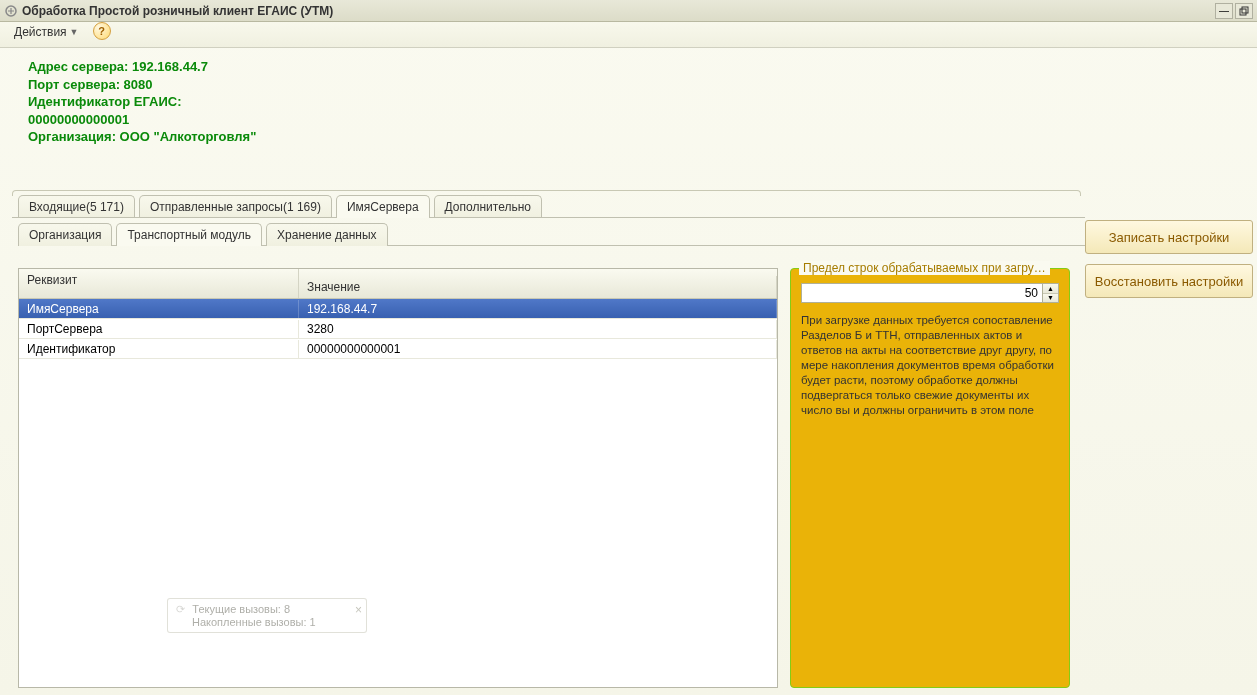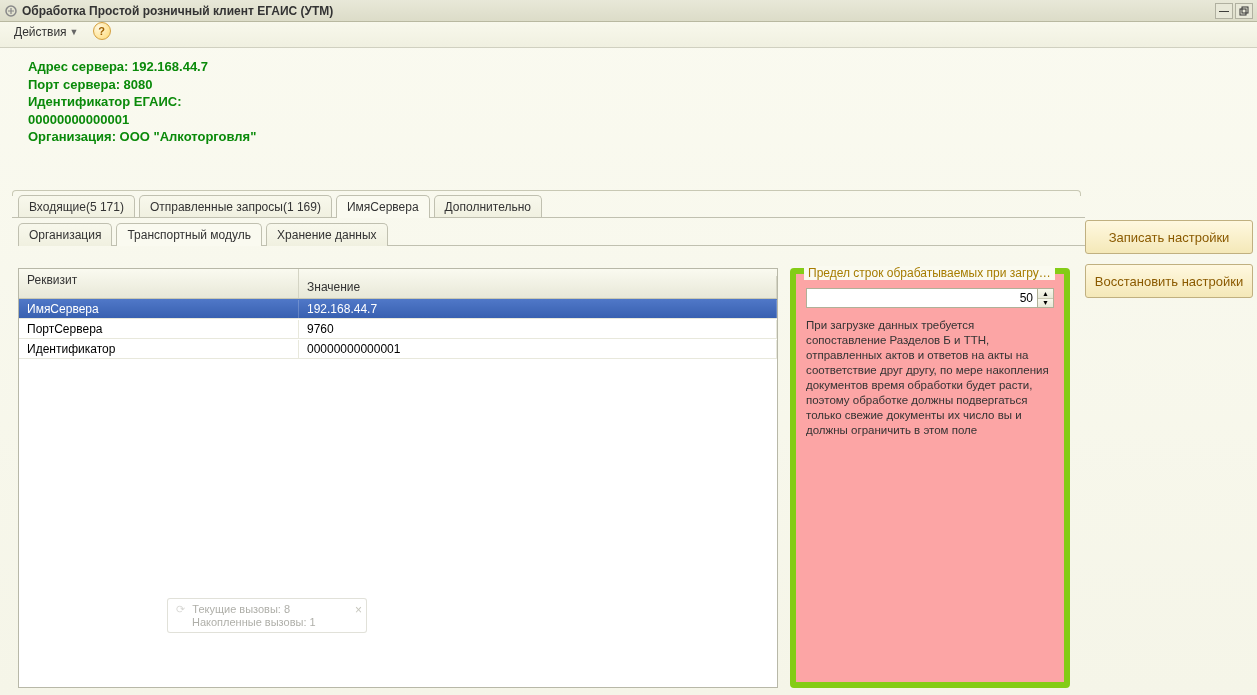--- a/index.html
+++ b/index.html
@@ -142,25 +142,25 @@
     border-right: 1px solid #e8e8dc;
     font-size: 12px;
     overflow: hidden; white-space: nowrap;
   }
   .tr.selected .td { border-right-color: rgba(255,255,255,0.2); }
   .td1 { width: 280px; }
   .td2 { flex: 1; }
   .fieldset-box {
     margin-top: 14px;
     width: 280px;
-    border: 6px solid #84cc16;
+    border: 1px solid #84cc16;
     border-radius: 4px;
     padding: 8px 10px 10px;
     position: relative;
-    background: #fca5a5;
+    background: #eab308;
   }
   .fieldset-legend {
     position: absolute;
     top: -8px; left: 8px;
     background: #fafaf0;
     padding: 0 4px;
     color: #a67c00;
     font-size: 12px;
     white-space: nowrap;
     max-width: 260px;
@@ -295,21 +295,21 @@
         <div class="table-head">
           <div class="th th1">Реквизит</div>
           <div class="th th2">Значение</div>
         </div>
         <div class="tr selected">
           <div class="td td1">ИмяСервера</div>
           <div class="td td2">192.168.44.7</div>
         </div>
         <div class="tr">
           <div class="td td1">ПортСервера</div>
-          <div class="td td2">9760</div>
+          <div class="td td2">3280</div>
         </div>
         <div class="tr">
           <div class="td td1">Идентификатор</div>
           <div class="td td2">00000000000001</div>
         </div>
 
         <div class="tooltip-box">
           <span style="margin-right:4px; opacity:0.5;">⟳</span>
           <span>Текущие вызовы: 8</span><br>
           <span style="margin-left:16px;">Накопленные вызовы: 1</span>

